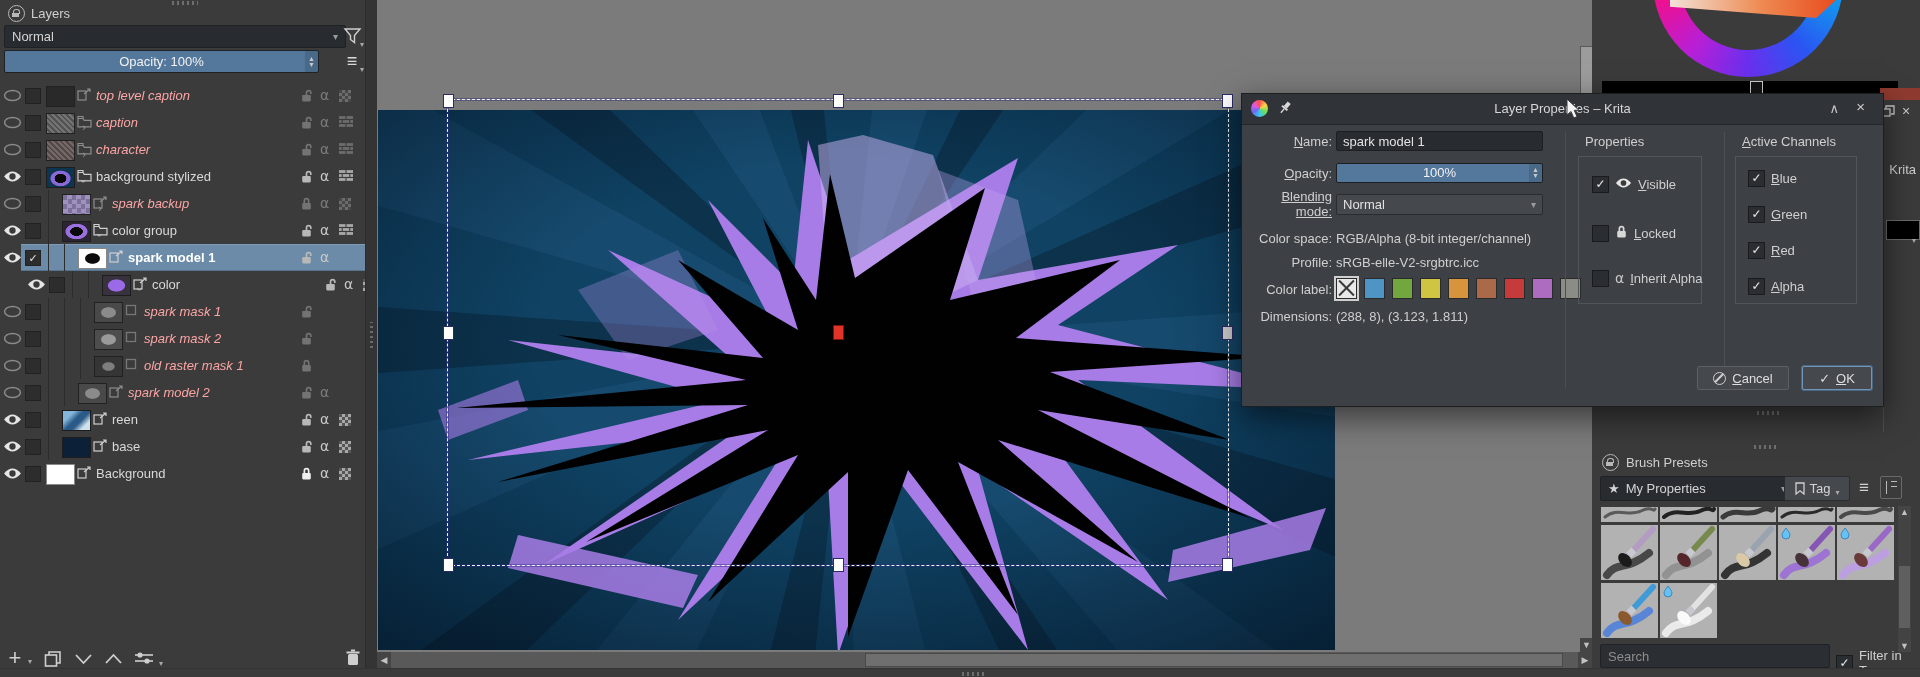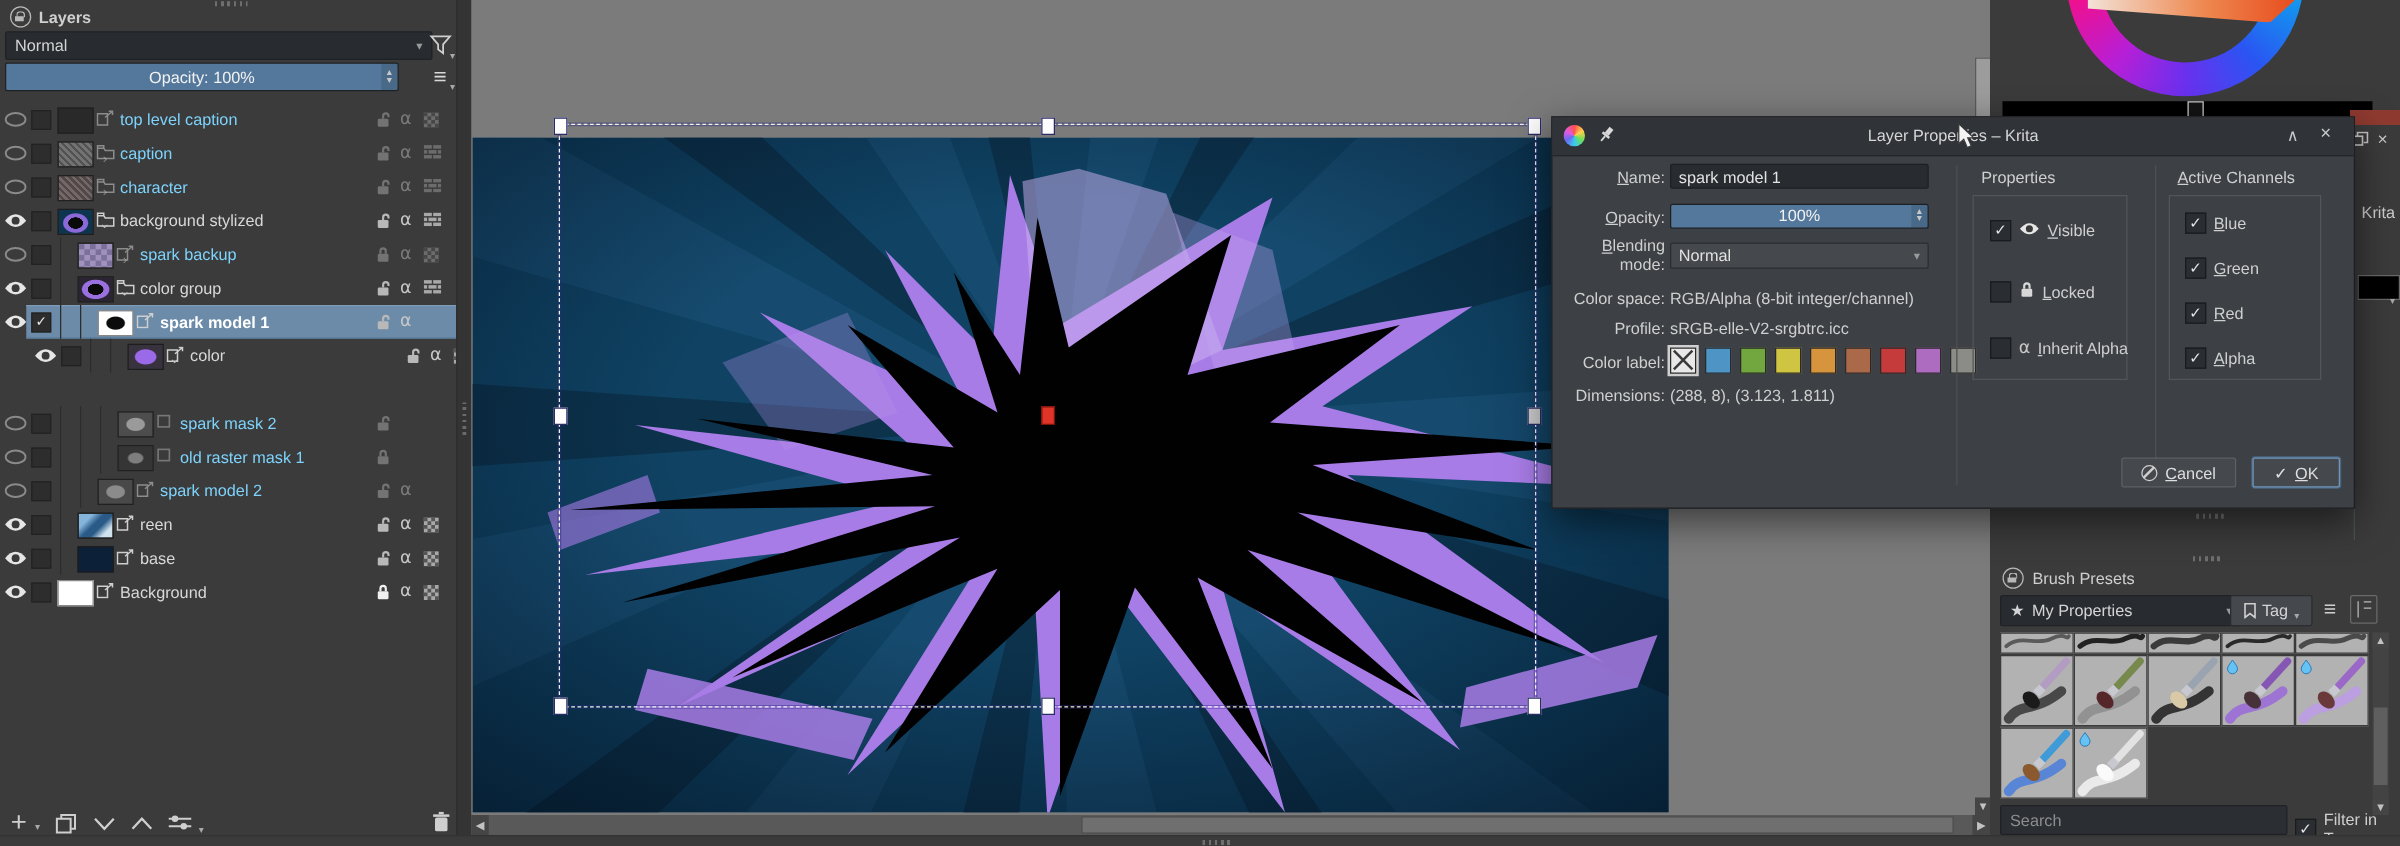--- a/index.html
+++ b/index.html
@@ -28,21 +28,21 @@
   .lrow.sel .rowfill{left:21px;background:#6b8ba8;border-top:1px solid #7d9cb8;border-bottom:1px solid #55748f;}
   .eye{position:absolute;left:3px;top:7px;width:19px;height:13px;}
   .pbox{position:absolute;left:25px;top:6px;width:14px;height:14px;background:#2d2d2d;border:1px solid #222;
         color:#e8e8e8;font-size:11px;line-height:14px;text-align:center;}
   .thumb{position:absolute;top:4px;width:27px;height:19px;border:1px solid #1d1d1d;}
   .ticon{position:absolute;top:6px;width:15px;height:14px;}
   .exp{position:absolute;top:12px;color:#c2c2c2;font-size:11px;width:10px;text-align:center;}
   .exp.open{transform:rotate(90deg);}
   .lname{position:absolute;top:6px;color:#d8d8d8;white-space:nowrap;}
   .lrow.sel .lname{color:#ffffff;font-weight:bold;}
-  .lrow.dim .lname{color:#7dd3fc;}
+  .lrow.dim .lname{color:#fca5a5;font-style:italic;}
   .lrow.dim .thumb{opacity:.85;}
   .lrow.dim .ticon,.lrow.dim .exp{opacity:.55;}
   .ric{position:absolute;top:6px;width:16px;height:15px;}
   .lrow.dim .ric{opacity:.45;}
   .alpha-g{font-family:"DejaVu Sans",sans-serif;color:#c8c8c8;font-size:14px;line-height:15px;font-style:normal;}
   .checker-g{width:12px;height:12px;margin-top:2px;background:repeating-conic-gradient(#a8a8a8 0 25%,#565656 0 50%) 0 0/6px 6px;}
   .guide{position:absolute;top:0;width:1px;height:27px;background:#2c2c2c;}
   
   #workspace{left:377px;top:0;width:1215px;height:668px;background:#7b7b7b;}
   #canvas-wrap{position:absolute;left:1px;top:110px;width:957px;height:540px;}
@@ -97,21 +97,21 @@
   .mini-arrow{font-size:8px;color:#a8a8a8;}
 </style>
 </head>
 <body>
 
 <div id="app">
 
   <div id="layers-docker" class="abs">
     <div class="grip" style="left:172px;top:1px;"></div>
     <span class="docklock abs" style="left:8px;top:5px;"></span>
-    <span class="abs" style="left:31px;top:6px;color:#cfcfcf;font-weight:bold;">Layers</span>
+    <span class="abs" style="left:31px;top:6px;color:#cfcfcf;">Layers</span>
 
     <div class="ddown abs" style="left:4px;top:25px;width:326px;height:21px;">
       <span>Normal</span>
       <span class="arr">▾</span>
     </div>
     <div class="toolbtn abs" style="left:336px;top:23px;width:32px;height:26px;">
       <svg width="19" height="19" viewBox="0 0 19 19">
           <path d="M2,2 h15 l-5.5,6.5 v7 l-4,-3 v-4 z" fill="none" stroke="#cfcfcf" stroke-width="1.4"></path>
         </svg>
       <span class="mini-arrow abs" style="left:24px;top:17px;">▾</span>
@@ -331,20 +331,39 @@
           <span class="exp open" style="left: 111px;">›</span>
           <span class="lname" style="left: 128px;">color</span>
           <span class="ric" style="left: 300px;"><svg width="13" height="15" viewBox="0 0 12 14">
               <rect x="2" y="6.5" width="8" height="6" rx="1" fill="#b8b8b8"></rect>
               <path d="M6,6.5 v-2 a2,2 0 0 1 4,0 v1" fill="none" stroke="#b8b8b8" stroke-width="1.6"></path>
             </svg></span>
           <span class="ric alpha-g" style="left: 320px;">α</span>
           <span class="ric" style="left: 339px;">
             <div class="checker-g"></div>
           </span>
+        </div>
+        <div class="lrow dim" style="top: 220px;">
+          <div class="rowfill"></div>
+          <span class="eye"><svg width="19" height="13" viewBox="0 0 18 12">
+              <ellipse cx="9" cy="6" rx="7.5" ry="4.8" fill="none" stroke="#8a8a8a" stroke-width="1.4"></ellipse>
+            </svg></span>
+          <span class="pbox"></span>
+          <span class="guide" style="left: 48px;"></span>
+          <span class="guide" style="left: 64px;"></span>
+          <span class="guide" style="left: 80px;"></span>
+          <span class="thumb" style="left: 94px; background: radial-gradient(rgb(154, 154, 154) 0px, rgb(154, 154, 154) 36%, rgb(76, 76, 76) 42%); position: absolute; top: 4px; width: 27px; height: 19px; border: 1px solid rgb(29, 29, 29);"></span>
+          <span class="ticon" style="left: 125px;"><svg width="12" height="12" viewBox="0 0 12 12">
+              <rect x="1.5" y="1.5" width="9" height="9" fill="none" stroke="#a8a8a8" stroke-width="1.3"></rect>
+            </svg></span>
+          <span class="lname" style="left: 144px;">spark mask 1</span>
+          <span class="ric" style="left: 300px;"><svg width="13" height="15" viewBox="0 0 12 14">
+              <rect x="2" y="6.5" width="8" height="6" rx="1" fill="#b8b8b8"></rect>
+              <path d="M6,6.5 v-2 a2,2 0 0 1 4,0 v1" fill="none" stroke="#b8b8b8" stroke-width="1.6"></path>
+            </svg></span>
         </div>
         <div class="lrow dim" style="top: 247px;">
           <div class="rowfill"></div>
           <span class="eye"><svg width="19" height="13" viewBox="0 0 18 12">
               <ellipse cx="9" cy="6" rx="7.5" ry="4.8" fill="none" stroke="#8a8a8a" stroke-width="1.4"></ellipse>
             </svg></span>
           <span class="pbox"></span>
           <span class="guide" style="left: 48px;"></span>
           <span class="guide" style="left: 64px;"></span>
           <span class="guide" style="left: 80px;"></span>
@@ -617,21 +636,21 @@
     <span class="dlabel u1" style="top:40px;"><span style="text-decoration: underline;">N</span>ame:</span>
     <input class="dinput" style="top: 37px;" value="spark model 1">
     <span class="dlabel u1" style="top:72px;"><span style="text-decoration: underline;">O</span>pacity:</span>
     <div class="dinput" style="top:69px;background:#54789c;text-align:center;color:#f2f2f2;line-height:18px;">
       <span>100%</span>
       <span class="spincol">
           <span>▲</span>
           <span>▼</span>
         </span>
     </div>
-    <span class="dlabel u1" style="top:95px;line-height:15px;"><span style="text-decoration: underline;">B</span>lending mode:</span>
+    <span class="dlabel u1" style="top:95px;line-height:15px;text-decoration:underline;"><span style="text-decoration: underline;">B</span>lending mode:</span>
     <div class="dinput ddown" style="top:100px;height:21px;background:#45484c;border-color:#2a2d30;">
       <span>Normal</span>
       <span class="arr">▾</span>
     </div>
     <span class="dlabel" style="top:137px;">Color space:</span>
     <span class="dvalue" style="left:94px;top:137px;">RGB/Alpha (8-bit integer/channel)</span>
     <span class="dlabel" style="top:161px;">Profile:</span>
     <span class="dvalue" style="left:94px;top:161px;">sRGB-elle-V2-srgbtrc.icc</span>
     <span class="dlabel" style="top:188px;">Color label:</span>
     <div class="abs" style="left:94px;top:184px;height:21px;" id="swatch-row">

